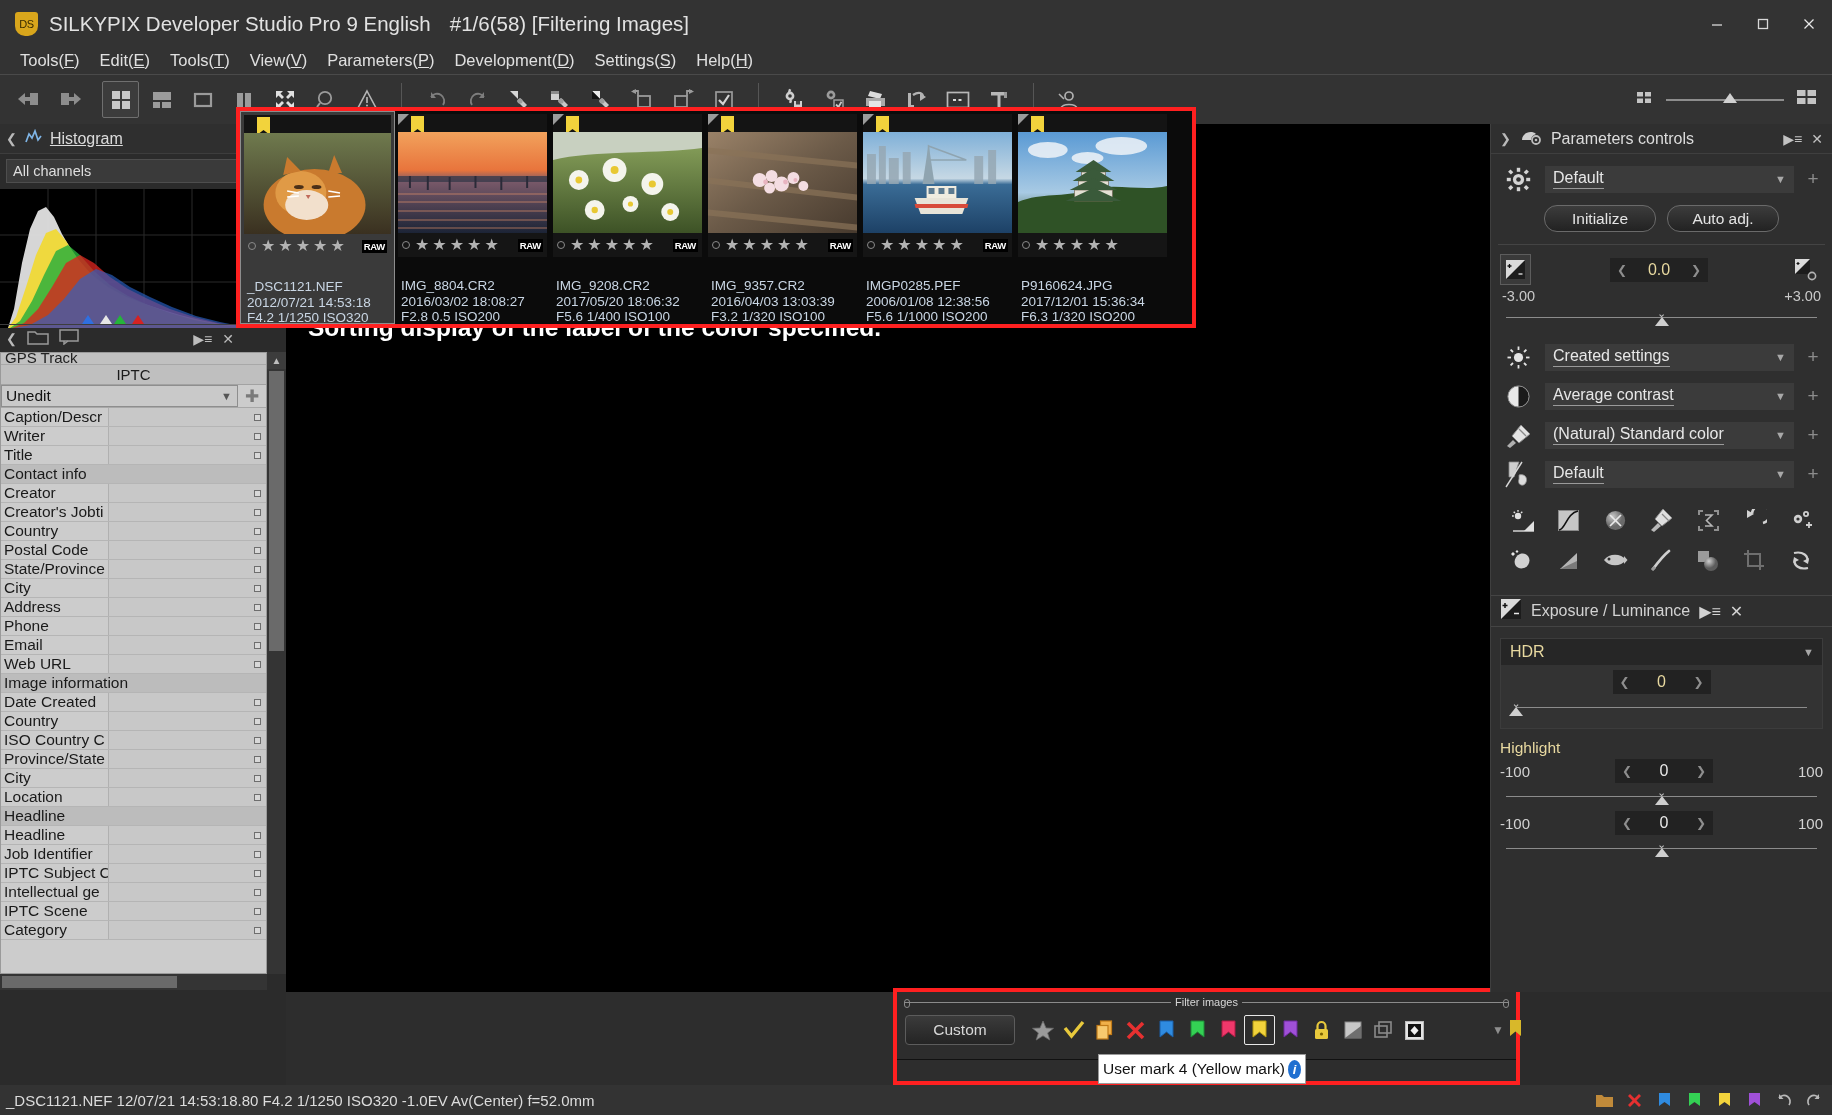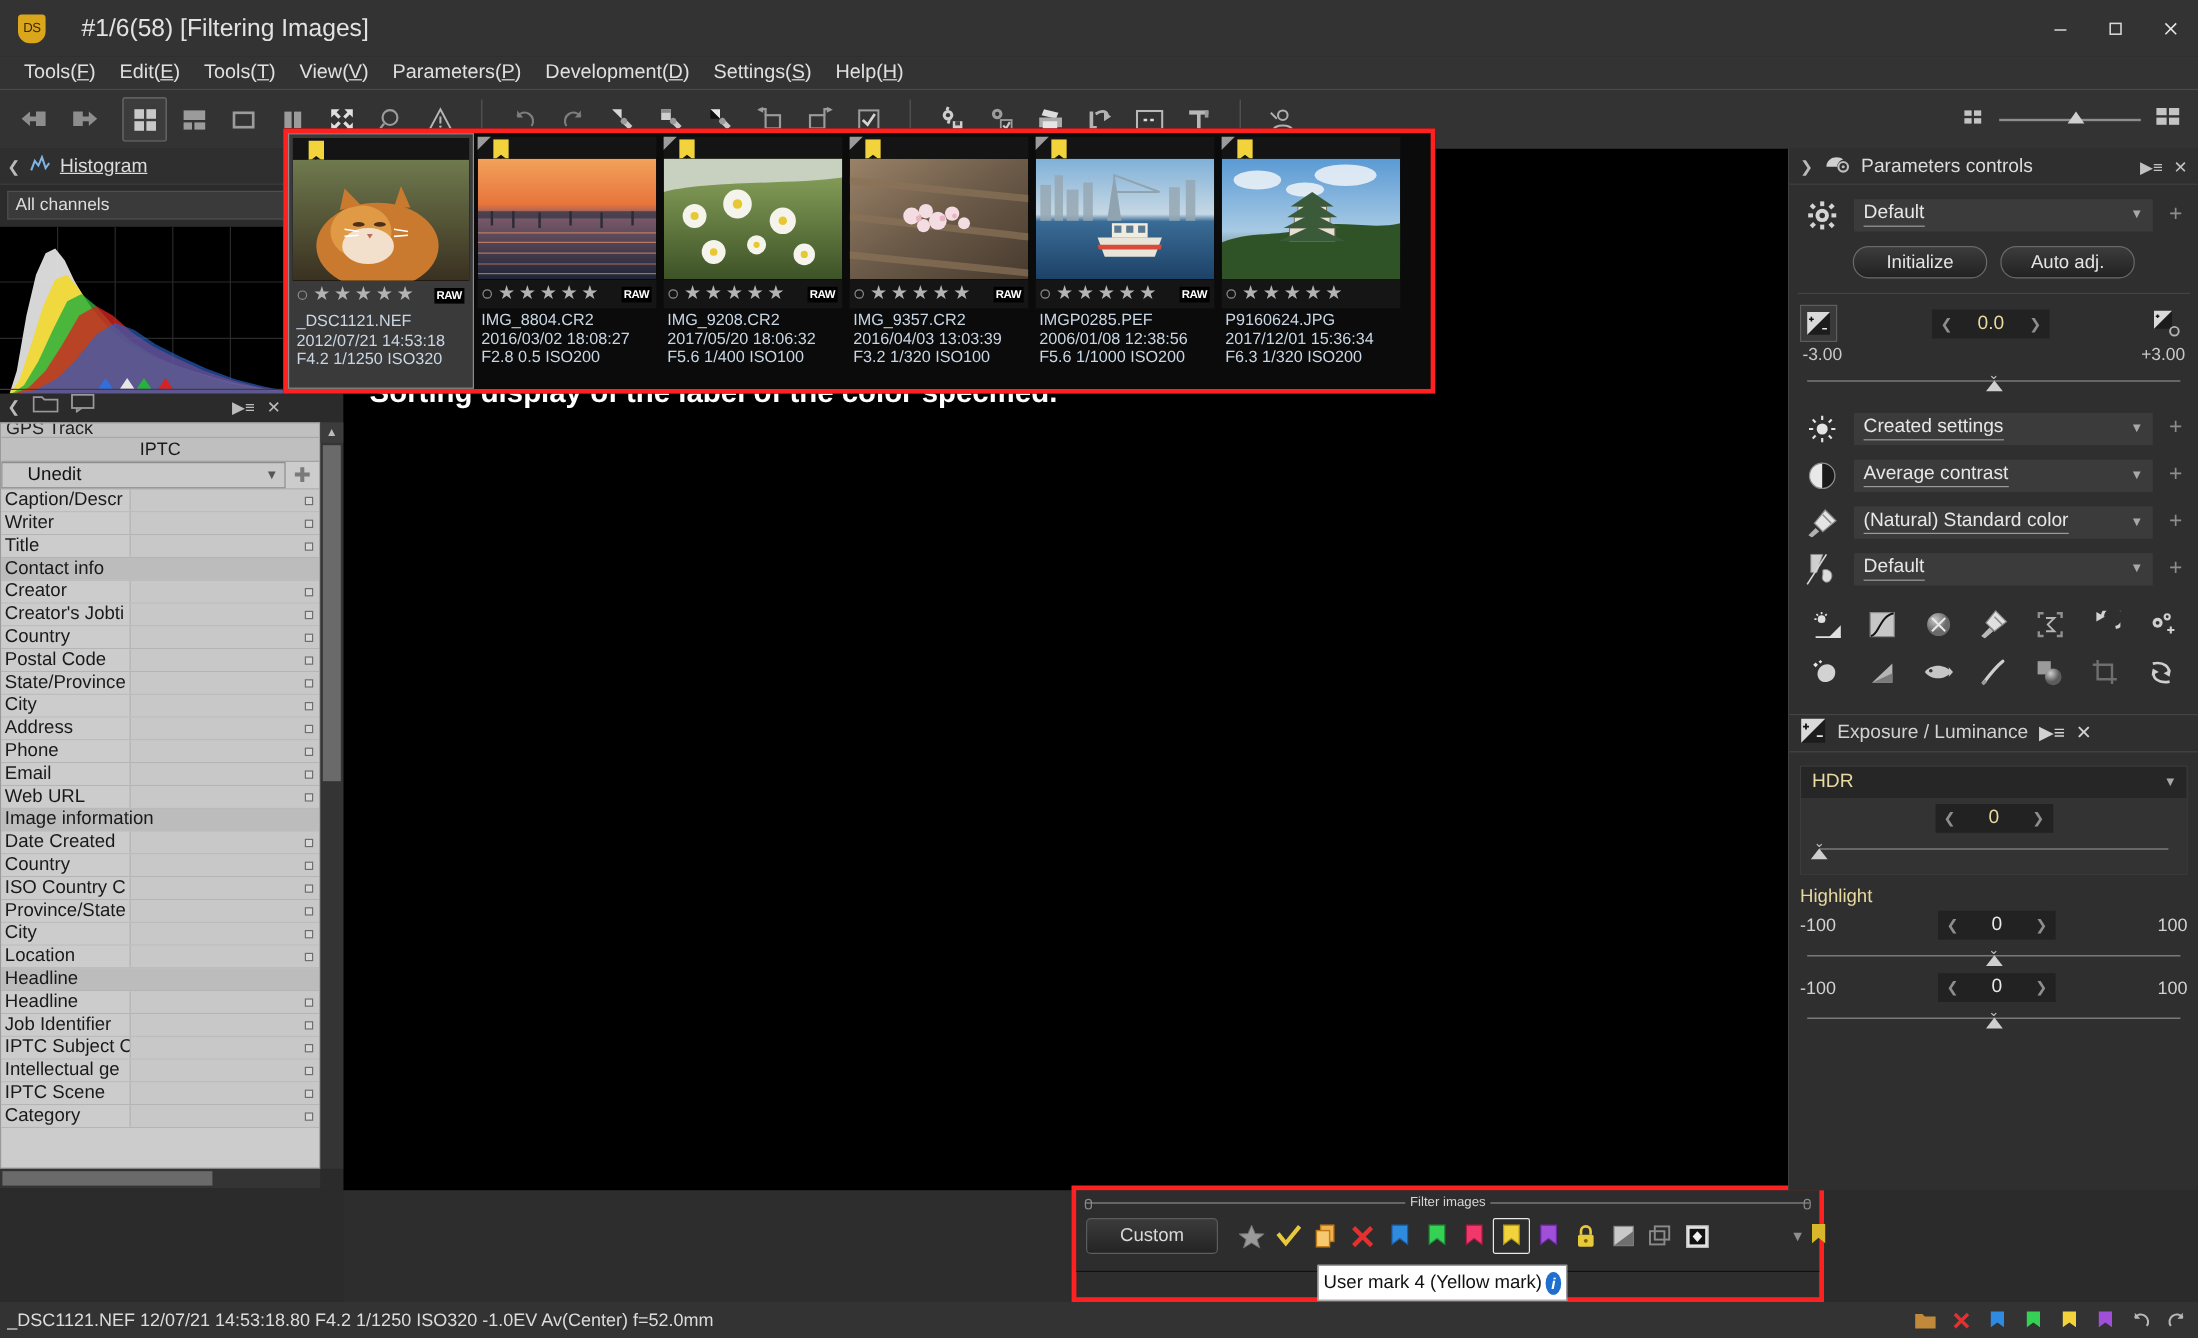--- a/index.html
+++ b/index.html
@@ -110,21 +110,21 @@
     font-size: 15px; color: #222; overflow: hidden; padding-left: 4px; line-height: 10px;
   }
   .iptc-title {
     height: 20px; background: #bfbfbf; border-bottom: 1px solid #a2a2a2;
     display: flex; align-items: center; justify-content: center;
     font-size: 15px; color: #1b1b1b;
   }
   .iptc-combo-row { display: flex; height: 23px; border-bottom: 1px solid #a8a8a8; }
   .iptc-combo {
     flex: 1; background: #c9c9c9; border: 1px solid #8e8e8e;
-    display: flex; align-items: center; padding-left: 21px;
+    display: flex; align-items: center; padding-left: 4px;
     font-size: 15.5px; color: #111; position: relative;
   }
   .iptc-combo .dd { position: absolute; right: 5px; color: #555; font-size: 11px; }
   .iptc-plus {
     width: 28px; display: flex; align-items: center; justify-content: center;
     color: #7a7a7a; font-size: 17px;
   }
   .iptc-row { display: flex; height: 19px; border-bottom: 1px solid #b5b5b5; }
   .iptc-row .lbl {
     width: 108px; background: #cccccc; font-size: 15.5px; color: #1a1a1a;
@@ -201,21 +201,21 @@
   .thumb-cell.selected .tc-stars { background: #3a3a3a; }
   .tc-dot {
     width: 8px; height: 8px; border: 1.5px solid #8a8a8a; border-radius: 50%;
     margin-right: 2px;
   }
   .tc-star { color: #b3b3b3; font-size: 16px; line-height: 16px; }
   .tc-raw {
     margin-left: auto; font-size: 9.5px; font-weight: bold; color: #fff;
     background: #000; padding: 1px 2px; letter-spacing: -0.3px;
   }
-  .tc-meta { padding: 2px 3px 0 3px; line-height: 15.5px; }
+  .tc-meta { padding: 2px 3px 0 3px; line-height: 15.5px; margin-top: 19px; }
   .tc-meta div { font-size: 13.5px; color: #c9d6e4; white-space: nowrap; }
 
   
   .center {
     position: absolute; left: 286px; top: 124px; width: 1204px; height: 868px;
     background: #000;
   }
   .center-msg {
     position: absolute; left: 22px; top: 190px;
     font-size: 24.5px; font-weight: bold; color: #ffffff;
@@ -359,20 +359,21 @@
 </style>
 </head>
 <body>
 
 <div id="app">
 
   <div class="titlebar">
     <div class="app-logo">
       <span>DS</span>
     </div>
+    <div class="title-text">SILKYPIX Developer Studio Pro 9 English</div>
     <div class="title-sub">#1/6(58) [Filtering Images]</div>
     <div class="win-btns">
       <div class="win-btn">
         <svg width="14" height="14" viewBox="0 0 14 14">
             <line x1="2" y1="8" x2="12" y2="8" stroke="#d8d8d8" stroke-width="1.3"></line>
           </svg>
       </div>
       <div class="win-btn">
         <svg width="14" height="14" viewBox="0 0 14 14">
             <rect x="2.5" y="2.5" width="9" height="9" fill="none" stroke="#d8d8d8" stroke-width="1.3"></rect>

